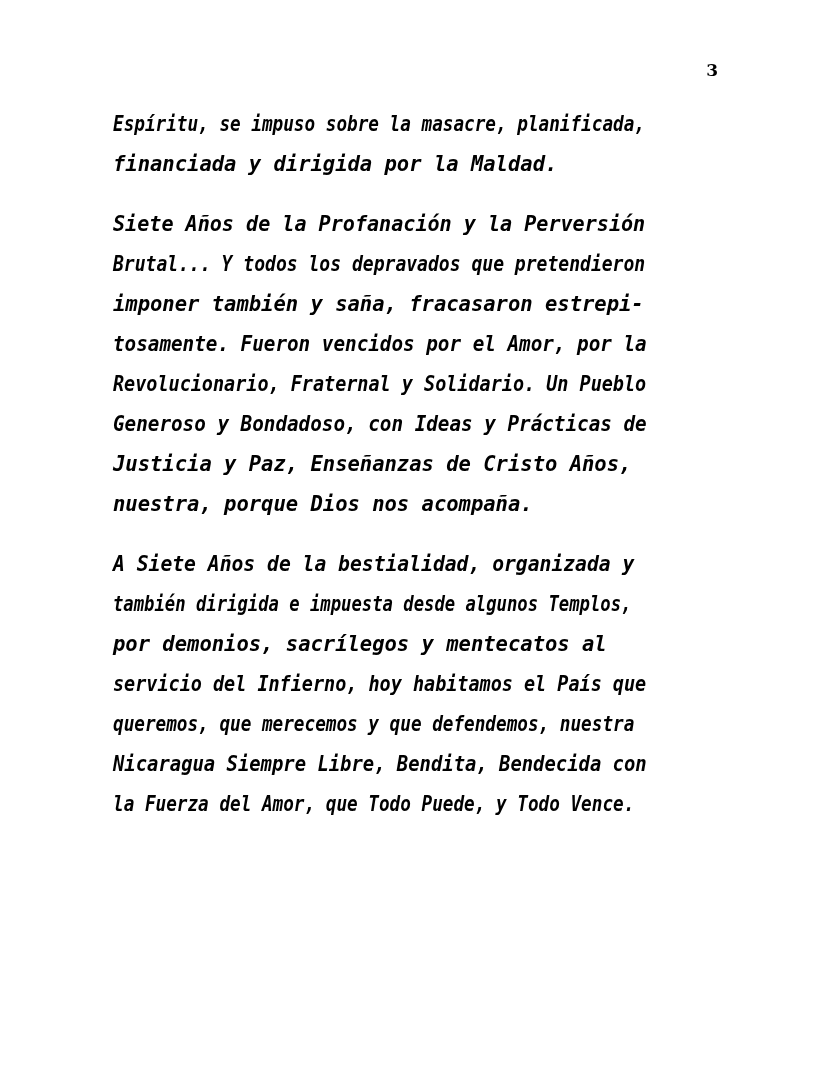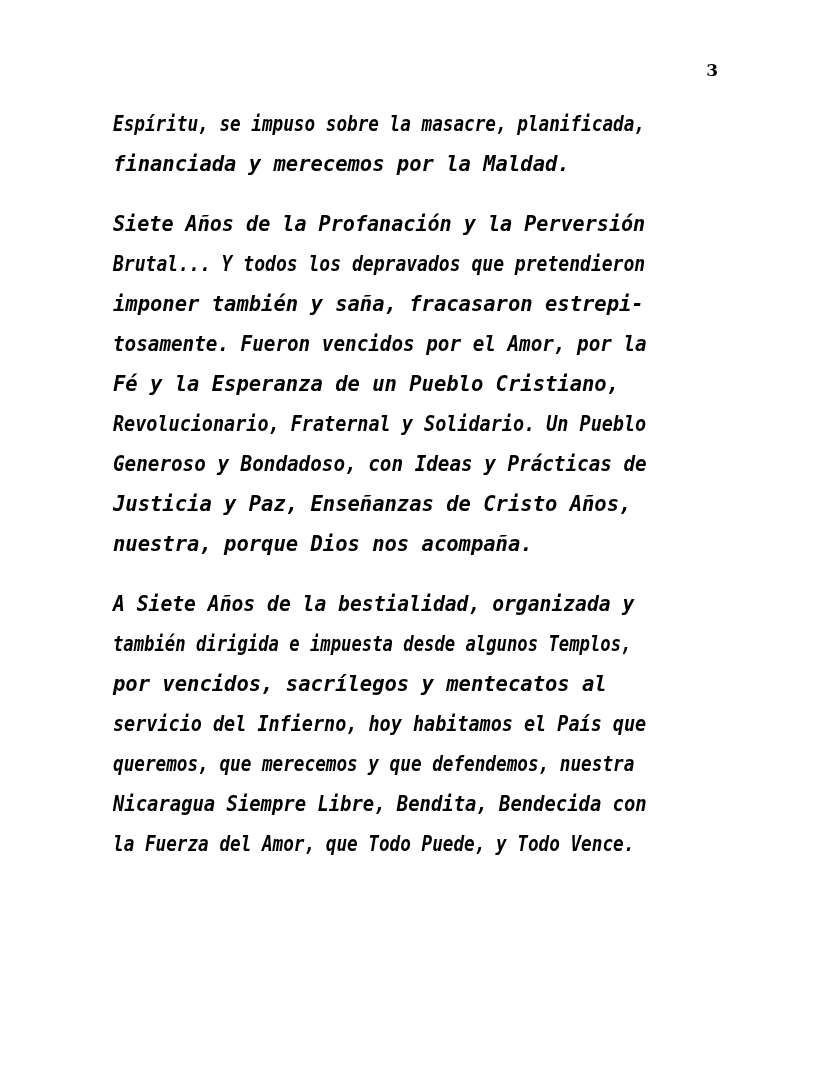--- a/index.html
+++ b/index.html
@@ -74,37 +74,36 @@
 </head>
 <body>
 
 <div class="page" style="background: rgb(255, 255, 255); color: rgb(0, 0, 0);">
 
   <div class="page-number">3</div>
 
   <div class="body-text">
       <p class="para">
         <span class="tline sq-86">Espíritu, se impuso sobre la masacre, planificada,</span>
-        <span class="tline sq-100">financiada y merecemos por la Maldad.</span>
+        <span class="tline sq-100">financiada y dirigida por la Maldad.</span>
       </p>
       <p class="para">
         <span class="tline sq-98">Siete Años de la Profanación y la Perversión</span>
         <span class="tline sq-88">Brutal... Y todos los depravados que pretendieron</span>
         <span class="tline sq-100">imponer también y saña, fracasaron estrepi-</span>
         <span class="tline sq-94">tosamente. Fueron vencidos por el Amor, por la</span>
-        <span class="tline sq-100">Fé y la Esperanza de un Pueblo Cristiano,</span>
         <span class="tline sq-90">Revolucionario, Fraternal y Solidario. Un Pueblo</span>
         <span class="tline sq-94">Generoso y Bondadoso, con Ideas y Prácticas de</span>
         <span class="tline sq-100">Justicia y Paz, Enseñanzas de Cristo Años,</span>
         <span class="tline sq-100">nuestra, porque Dios nos acompaña.</span>
       </p>
       <p class="para">
         <span class="tline sq-96">A Siete Años de la bestialidad, organizada y</span>
         <span class="tline sq-84">también dirigida e impuesta desde algunos Templos,</span>
-        <span class="tline sq-100">por vencidos, sacrílegos y mentecatos al</span>
+        <span class="tline sq-100">por demonios, sacrílegos y mentecatos al</span>
         <span class="tline sq-90">servicio del Infierno, hoy habitamos el País que</span>
         <span class="tline sq-86">queremos, que merecemos y que defendemos, nuestra</span>
         <span class="tline sq-92">Nicaragua Siempre Libre, Bendita, Bendecida con</span>
         <span class="tline sq-86">la Fuerza del Amor, que Todo Puede, y Todo Vence.</span>
       </p>
     </div>
 
 </div>
 
 </body></html>

